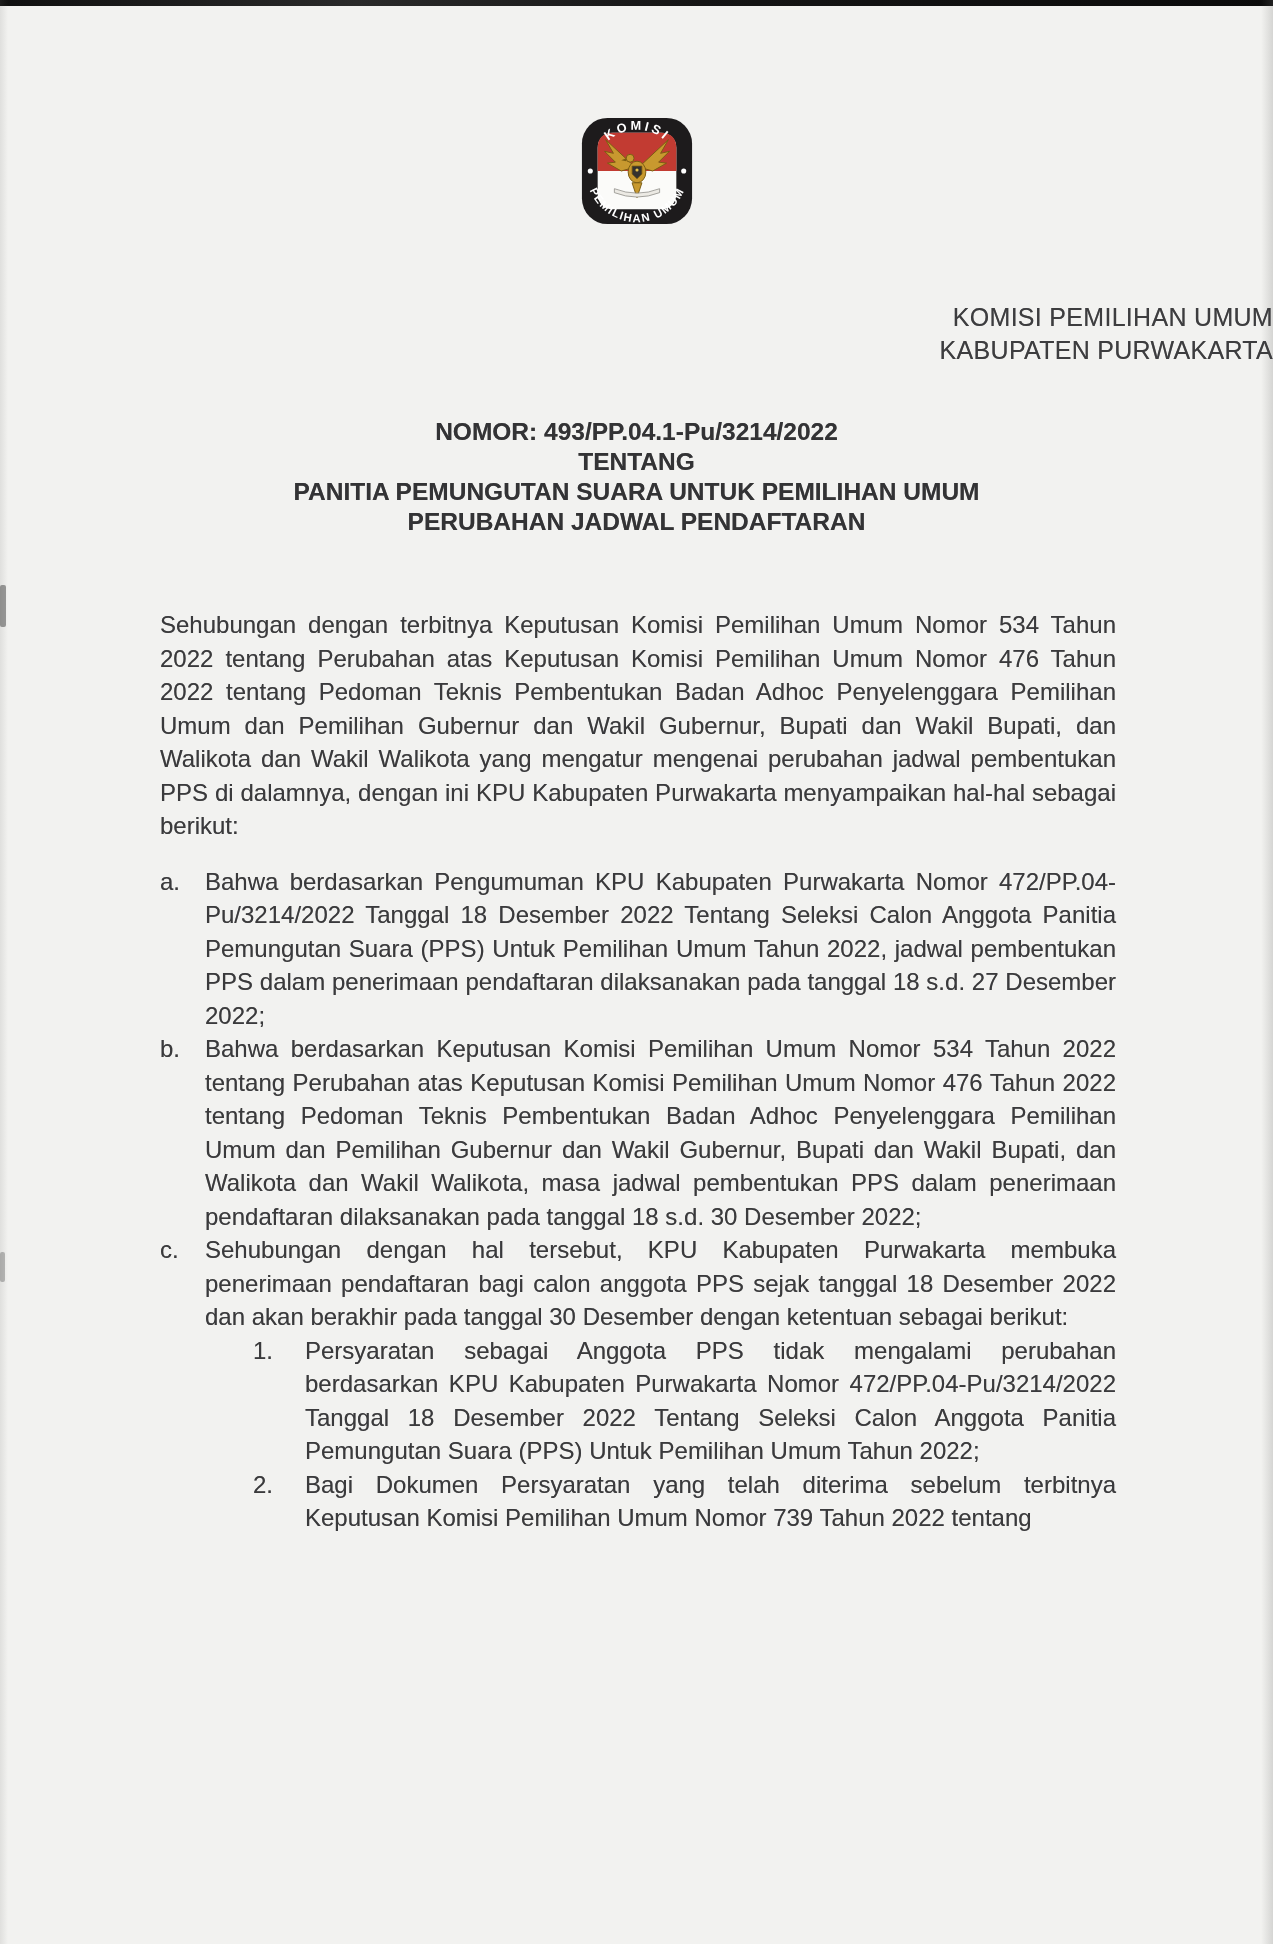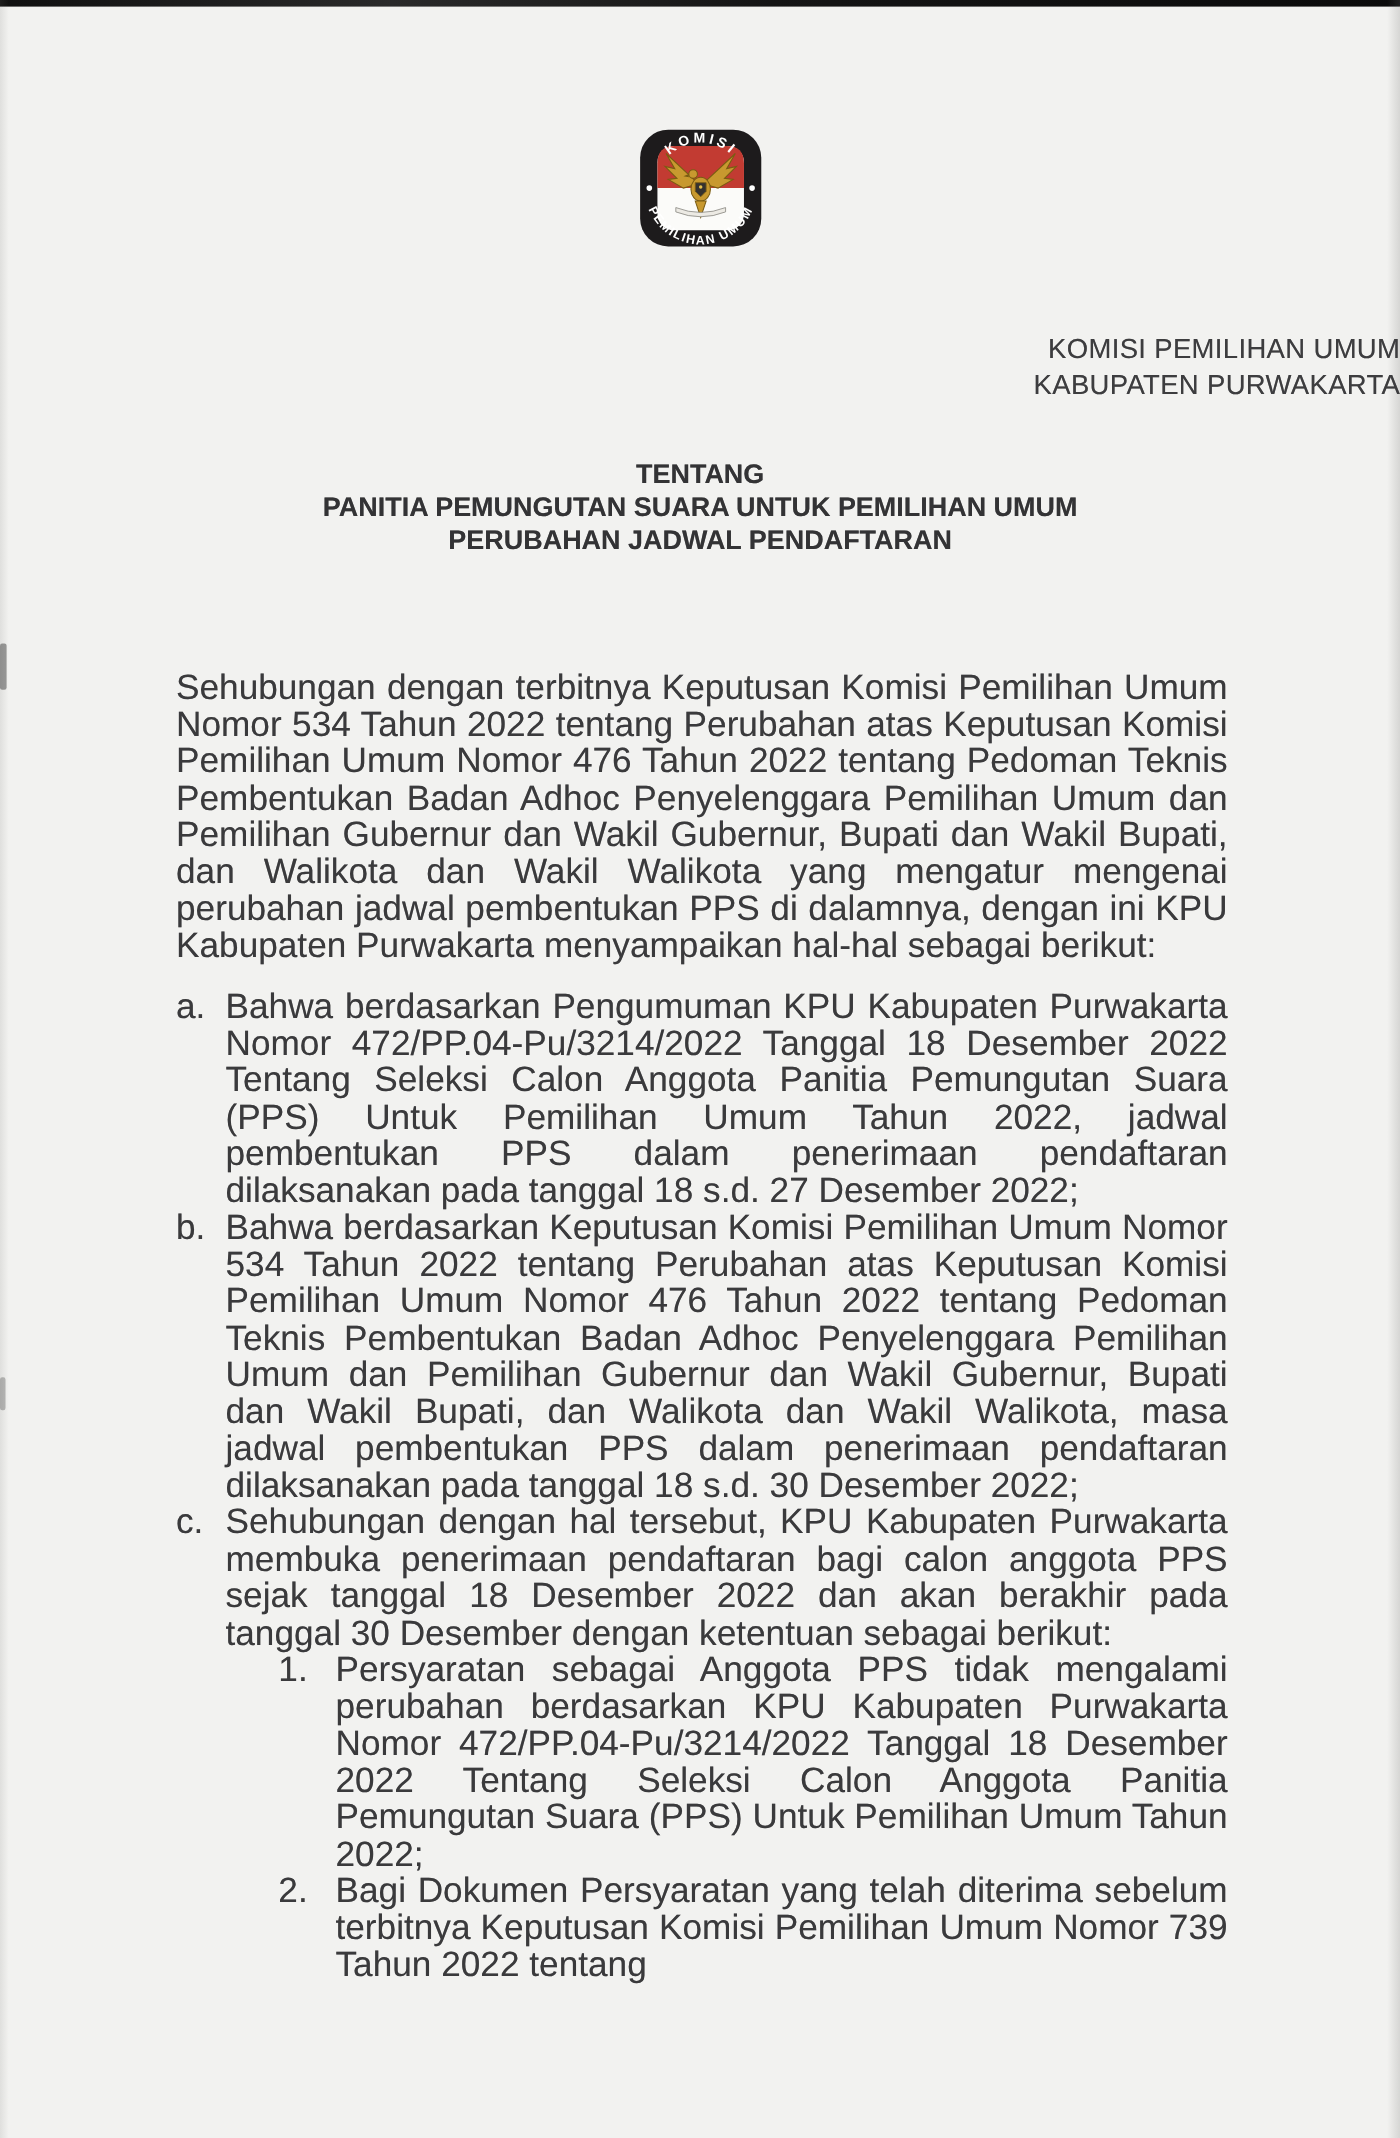--- a/index.html
+++ b/index.html
@@ -42,21 +42,21 @@
     letter-spacing:0.3px; color:#3d3d3f;
     text-shadow:0 0 0.6px rgba(70,70,70,0.6);
   }
   .title-block {
     position:absolute; top:417px; left:0; width:100%;
     text-align:center; font-weight:bold; font-size:24.5px; line-height:30px;
     color:#333335; text-shadow:0 0 0.6px rgba(60,60,60,0.6);
   }
   .body-block {
     position:absolute; top:608px; left:160px; width:956px;
-    font-size:32px; line-height:33.5px; text-align:justify;
+    font-size:24px; line-height:33.5px; text-align:justify;
     color:#3a3a3c; text-shadow:0 0 0.6px rgba(80,80,80,0.55);
   }
   .intro { margin:0 0 22px 0; }
   .doc-item { display:flex; }
   .doc-item-label { width:45px; flex:none; }
   .doc-item-body { flex:1; text-align:justify; }
   .doc-subitem { display:flex; }
   .doc-subitem-label { margin-left:48px; width:52px; flex:none; }
   .doc-subitem-body { flex:1; text-align:justify; }
 </style>
@@ -100,20 +100,21 @@
       </text>
     </svg>
   </div>
 
   <div class="org-block">
     <div>KOMISI PEMILIHAN UMUM</div>
     <div>KABUPATEN PURWAKARTA</div>
   </div>
 
   <div class="title-block">
+    <div>NOMOR: 493/PP.04.1-Pu/3214/2022</div>
     <div>TENTANG</div>
     <div>PANITIA PEMUNGUTAN SUARA UNTUK PEMILIHAN UMUM</div>
     <div>PERUBAHAN JADWAL PENDAFTARAN</div>
   </div>
 
   <div class="body-block">
     <p class="intro">Sehubungan dengan terbitnya Keputusan Komisi Pemilihan Umum Nomor 534 Tahun 2022 tentang Perubahan atas Keputusan Komisi Pemilihan Umum Nomor 476 Tahun 2022 tentang Pedoman Teknis Pembentukan Badan Adhoc Penyelenggara Pemilihan Umum dan Pemilihan Gubernur dan Wakil Gubernur, Bupati dan Wakil Bupati, dan Walikota dan Wakil Walikota yang mengatur mengenai perubahan jadwal pembentukan PPS di dalamnya, dengan ini KPU Kabupaten Purwakarta menyampaikan hal-hal sebagai berikut:</p>
 
     <div class="doc-list">
       <div class="doc-item">

